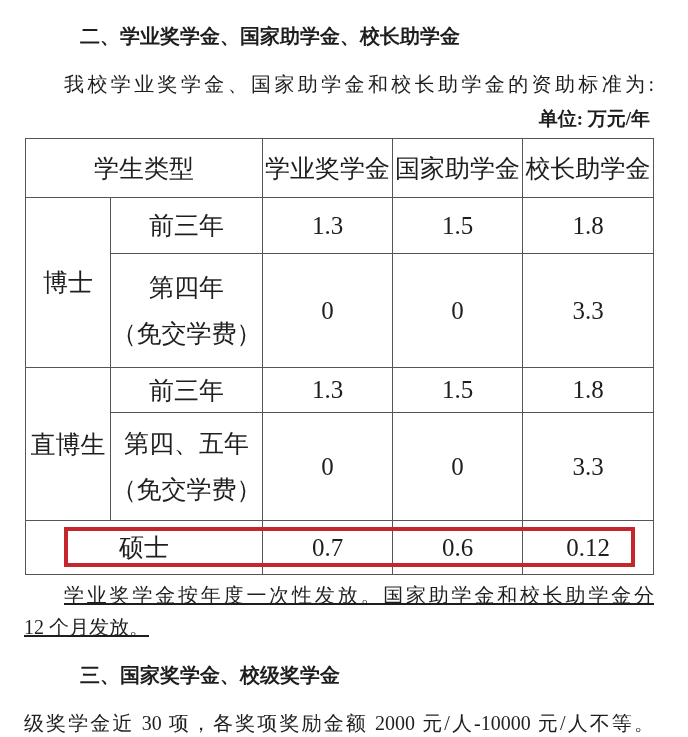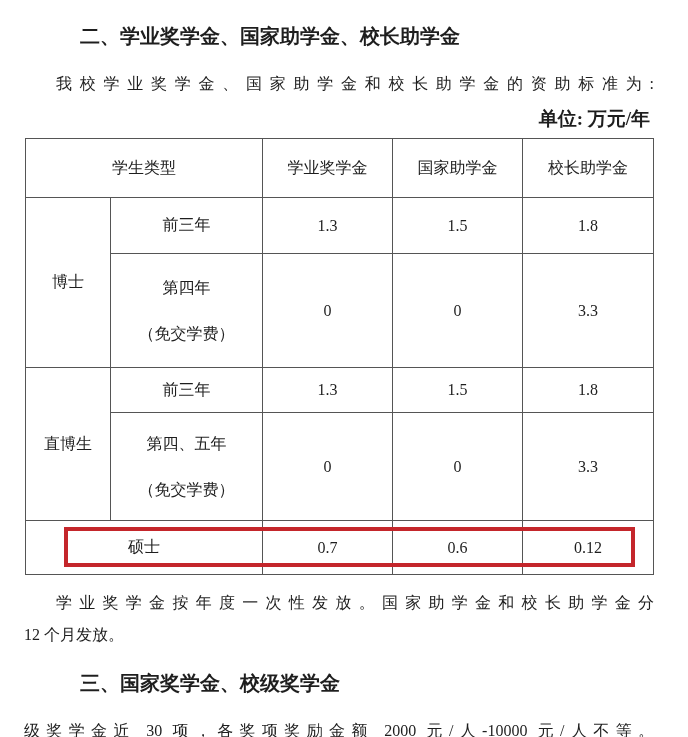--- a/index.html
+++ b/index.html
@@ -14,29 +14,29 @@
     background: var(--bg, #ffffff);
     color: var(--text, #1e1e1e);
     overflow: hidden;
   }
   .content { padding: 4px 34px 0 24px; }
 
   .h-sec {
     font-size: 20px; font-weight: bold;
     line-height: 32px; text-indent: 2em; margin: 16px;
   }
-  .para { font-size: 16px; line-height: 32px; margin: 0; }
+  .para { font-size: 20px; line-height: 32px; margin: 0; }
   .indent { text-indent: 2em; }
   .fill { text-align: justify; text-align-last: justify; }
   .unit-line { font-size: 19px; line-height: 30px; text-align: right; margin: 4px; font-weight: bold; }
 
   .table-wrap { position: relative; width: 630px; margin-left: 1px; }
   table.rates {
     border-collapse: collapse; table-layout: fixed;
-    width: 628px; font-size: 16px;
+    width: 628px; font-size: 25px;
   }
   table.rates td {
     border: 1px solid var(--line, #555555);
     text-align: center; vertical-align: middle; padding: 0;
   }
   tr.r-head { height: 59px; }
   tr.r1 { height: 56px; }
   tr.r2 { height: 114px; }
   tr.r3 { height: 45px; }
   tr.r4 { height: 108px; }
@@ -44,21 +44,21 @@
   .two-line div { line-height: 46px; }
 
   .hl-box {
     position: absolute;
     left: 39px; top: 389px;
     width: 571px; height: 40px;
     border: 4px solid var(--red, #c4262b);
     box-sizing: border-box;
     pointer-events: none;
   }
-  .note { margin-top: 12px; }
+  .note { margin-top: 4px; text-decoration: underline; }
 </style>
 </head>
 <body>
 
 <div class="page" style="--bg: #ffffff; --text: #1e1e1e; --line: #555555; --red: #c4262b;">
   <div class="content">
 
     <h2 class="h-sec">二、学业奖学金、国家助学金、校长助学金</h2>
 
     <p class="para indent fill">我校学业奖学金、国家助学金和校长助学金的资助标准为:</p>

